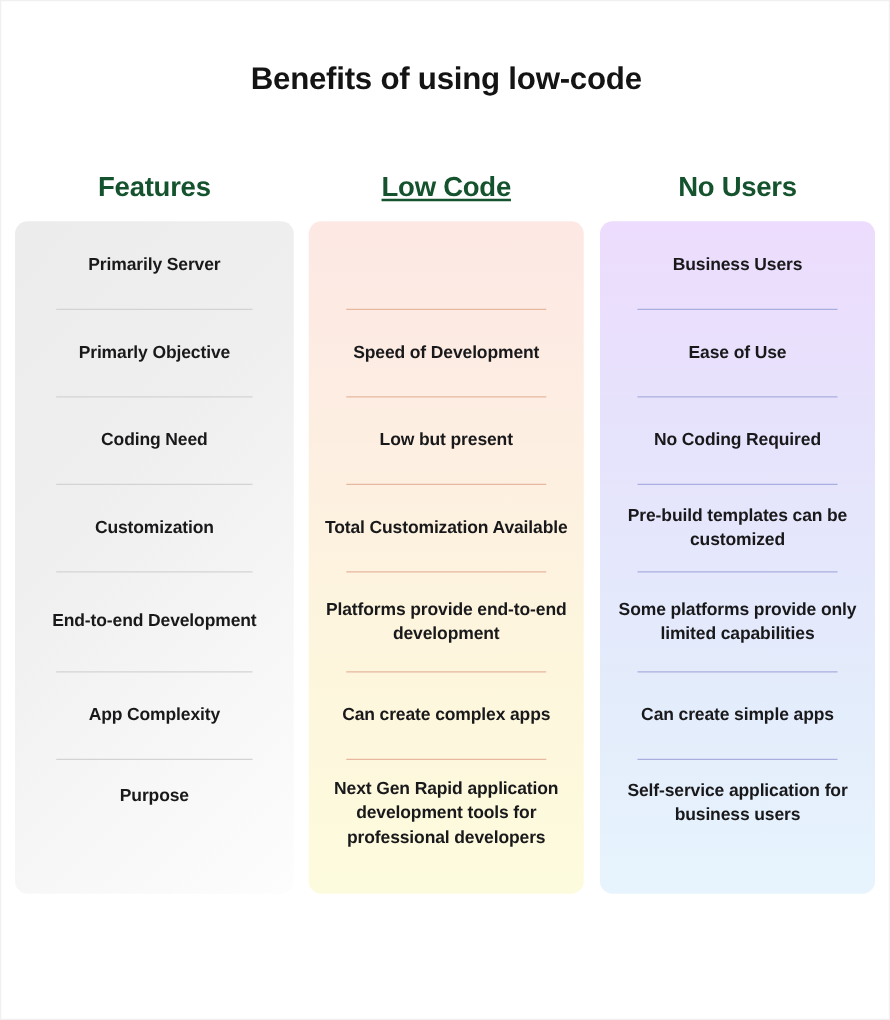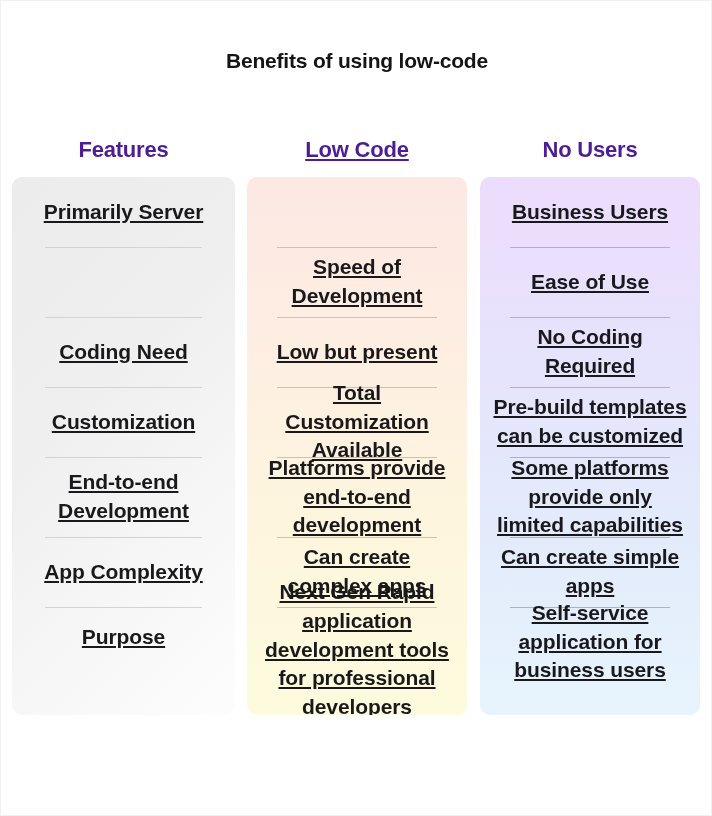--- a/index.html
+++ b/index.html
@@ -23,34 +23,34 @@
     background: #ffffff;
   }
 
   
   #title {
     position: absolute;
     top: 48px;
     left: 0;
     width: 712px;
     text-align: center;
-    font-size: 21px;
+    font-size: 25px;
     font-weight: bold;
     color: #141414;
     letter-spacing: -0.2px;
   }
 
   
   .col-header {
     position: absolute;
     top: 136px;
     text-align: center;
     font-size: 22px;
     font-weight: bold;
-    color: #4c1d95;
+    color: #14532d;
     letter-spacing: -0.2px;
   }
   .col-header.c0 { left: 11px;  width: 223px; }
   .col-header.c1 { left: 246px; width: 220px; text-decoration: underline; }
   .col-header.c2 { left: 479px; width: 220px; }
 
   
   .card {
     position: absolute;
     top: 176px;
@@ -82,26 +82,25 @@
   .cell {
     position: absolute;
     left: 0;
     width: 100%;
     box-sizing: border-box;
     padding: 0 12px;
     display: flex;
     align-items: center;
     justify-content: center;
     text-align: center;
-    font-size: 21px;
+    font-size: 14px;
     font-weight: bold;
     color: #19191b;
     line-height: 1.38;
     letter-spacing: -0.1px;
-    text-decoration: underline;
   }
   .divider {
     position: absolute;
     height: 1px;
   }
   .card.c0 .divider { background: #d3d3d3; }
   .card.c1 .divider { background: #e8b79f; }
   .card.c2 .divider { background: #a9aede; }
 </style>
 </head>
@@ -112,20 +111,21 @@
   <div id="title">Benefits of using low-code</div>
 
   <div class="col-header c0">Features</div>
   <div class="col-header c1">Low Code</div>
   <div class="col-header c2">No Users</div>
 
   <div class="card c0">
     <div class="rows">
       <div class="cell" style="top:0px;height:70px">Primarily Server</div>
       <div class="divider" style="top:70px;left:33px;width:157px"></div>
+      <div class="cell" style="top:70px;height:70px">Primarly Objective</div>
       <div class="divider" style="top:140px;left:33px;width:157px"></div>
       <div class="cell" style="top:140px;height:70px">Coding Need</div>
       <div class="divider" style="top:210px;left:33px;width:157px"></div>
       <div class="cell" style="top:210px;height:70px">Customization</div>
       <div class="divider" style="top:280px;left:33px;width:157px"></div>
       <div class="cell" style="top:280px;height:80px">End-to-end Development</div>
       <div class="divider" style="top:360px;left:33px;width:157px"></div>
       <div class="cell" style="top:360px;height:70px">App Complexity</div>
       <div class="divider" style="top:430px;left:33px;width:157px"></div>
       <div class="cell" style="top:430px;height:60px">Purpose</div>

